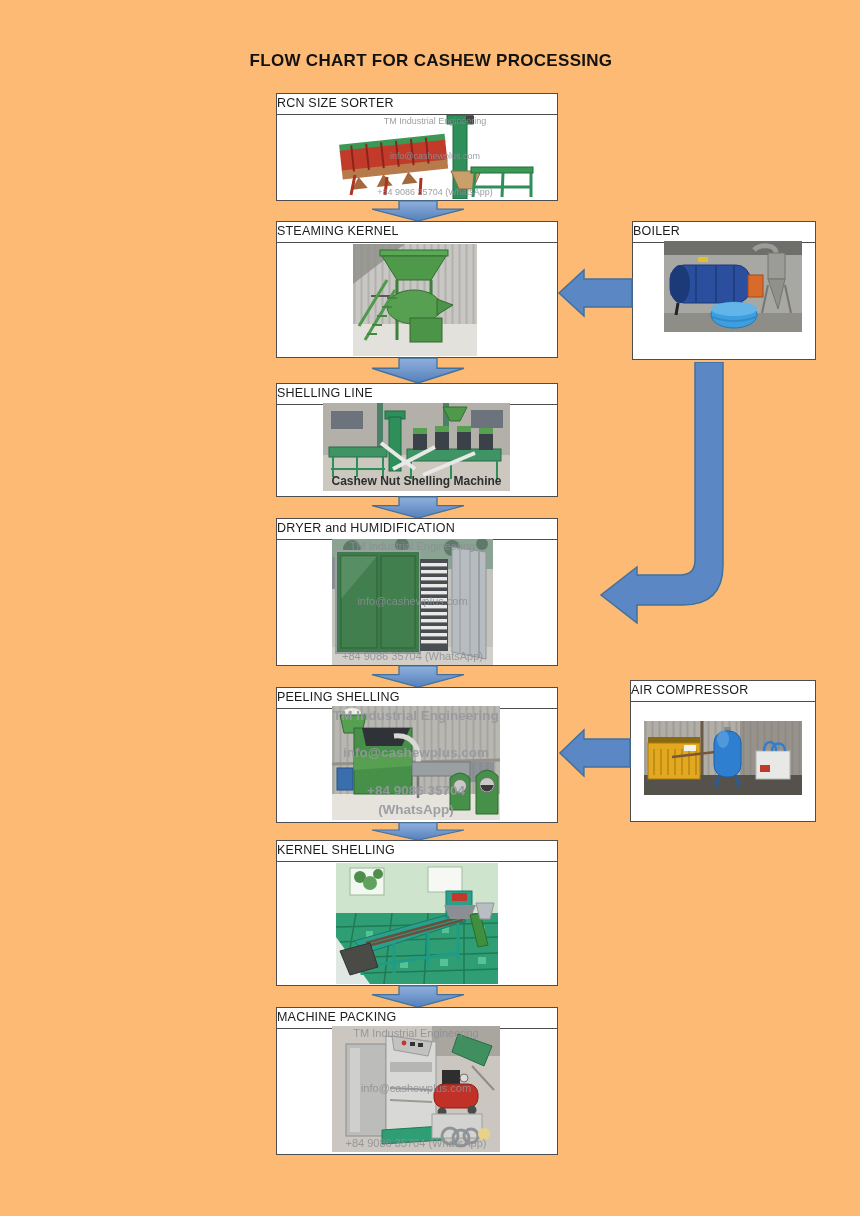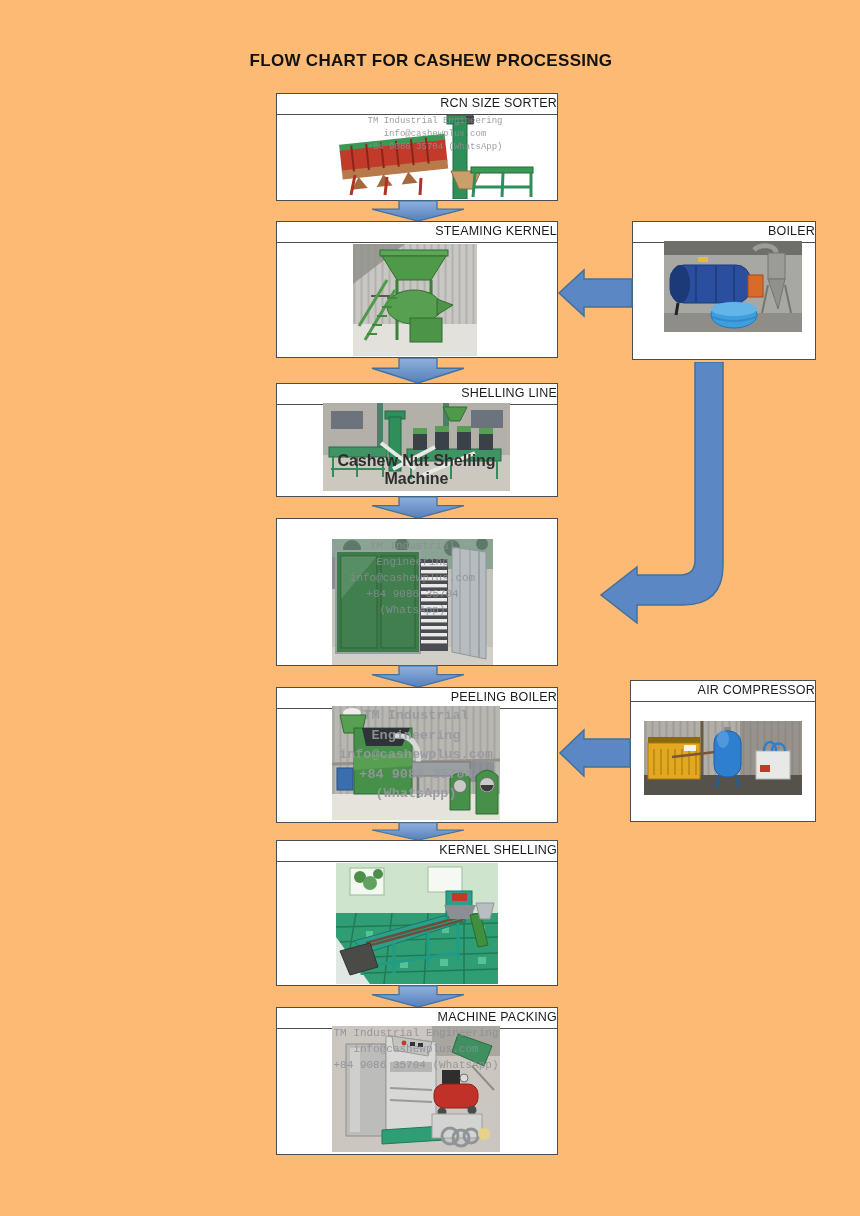--- a/index.html
+++ b/index.html
@@ -9,34 +9,34 @@
   }
   .page-title{
     position:absolute;left:181px;top:51px;width:500px;text-align:center;
     font-size:17px;font-weight:bold;color:#121212;letter-spacing:.3px;
   }
   .box{
     position:absolute;background:#fff;border:1px solid #4d4d4d;box-sizing:border-box;
   }
   .box-title{
     height:20px;line-height:19px;border-bottom:1px solid #4d4d4d;
-    text-align:right;font-size:12.5px;color:#1c1c1c;letter-spacing:.2px;
+    text-align:left;font-size:12.5px;color:#1c1c1c;letter-spacing:.2px;
   }
   .photo{position:absolute;overflow:hidden;}
   .photo svg{display:block;}
   .wm{
-    position:absolute;inset:0;display:flex;flex-direction:column;justify-content:flex-start;align-items:center;
-    text-align:center;color:rgba(140,142,148,.85);pointer-events:none;line-height:1.45;font-family:Liberation Mono, monospace;
+    position:absolute;inset:0;display:flex;flex-direction:column;justify-content:space-between;align-items:center;
+    text-align:center;color:rgba(140,142,148,.85);pointer-events:none;line-height:1.45;
   }
   .wm-sm{font-size:9px;}
   .wm-md{font-size:11px;}
   .wm-lg{font-size:13.5px;font-weight:bold;color:rgba(150,152,158,.9);}
   .caption{
     position:absolute;left:0;right:0;bottom:3px;text-align:center;
-    font-size:16px;font-weight:bold;color:#2e2e2e;
+    font-size:12px;font-weight:bold;color:#2e2e2e;
   }
   .arrow{position:absolute;}
 </style>
 </head>
 <body>
 
 <div class="canvas">
 
   <div class="page-title">FLOW CHART FOR CASHEW PROCESSING</div>
 
@@ -248,20 +248,21 @@
     <defs>
         <linearGradient id="g3" x1="0" y1="0" x2="0" y2="1">
           <stop offset="0" stop-color="#8fb0dd"></stop>
           <stop offset="1" stop-color="#5580bb"></stop>
         </linearGradient>
       </defs>
     <path d="M29 1 H67 V10 H94 L48 23 L2 10 H29 Z" fill="url(#g3)" stroke="#41719c" stroke-width="1.3"></path>
   </svg>
 
   <div class="box" style="left:276px;top:518px;width:282px;height:148px">
+    <div class="box-title">DRYER and HUMIDIFICATION</div>
     <div class="photo" style="left:55px;top:20px;width:161px;height:126px">
       <svg viewBox="0 0 161 126" width="161" height="126">
         <rect width="161" height="126" fill="#c4c2bd"></rect>
         <rect width="161" height="30" fill="#8aa392"></rect>
         <circle cx="20" cy="10" r="9" fill="#5d7a68"></circle>
           <circle cx="70" cy="6" r="7" fill="#5d7a68"></circle>
         <circle cx="120" cy="9" r="8" fill="#5d7a68"></circle>
           <circle cx="150" cy="5" r="6" fill="#5d7a68"></circle>
         <rect y="108" width="161" height="18" fill="#d2cfc9"></rect>
         <rect x="0" y="18" width="6" height="32" fill="#8a8e92"></rect>
@@ -307,21 +308,21 @@
     <defs>
         <linearGradient id="g4" x1="0" y1="0" x2="0" y2="1">
           <stop offset="0" stop-color="#8fb0dd"></stop>
           <stop offset="1" stop-color="#5580bb"></stop>
         </linearGradient>
       </defs>
     <path d="M29 1 H67 V10 H94 L48 23 L2 10 H29 Z" fill="url(#g4)" stroke="#41719c" stroke-width="1.3"></path>
   </svg>
 
   <div class="box" style="left:276px;top:687px;width:282px;height:136px">
-    <div class="box-title">PEELING BOILER</div>
+    <div class="box-title">PEELING SHELLING</div>
     <div class="photo" style="left:55px;top:18px;width:168px;height:114px">
       <svg viewBox="0 0 168 114" width="168" height="114">
         <defs>
           <pattern id="pat-pe" width="7" height="8" patternUnits="userSpaceOnUse">
             <rect width="7" height="8" fill="#b9b7b2"></rect>
               <line x1="1.5" y1="0" x2="1.5" y2="8" stroke="#a7a5a0" stroke-width="2"></line>
           </pattern>
         </defs>
         <rect width="168" height="88" fill="url(#pat-pe)"></rect>
         <line x1="0" y1="58" x2="168" y2="54" stroke="#93918c" stroke-width="3"></line>

